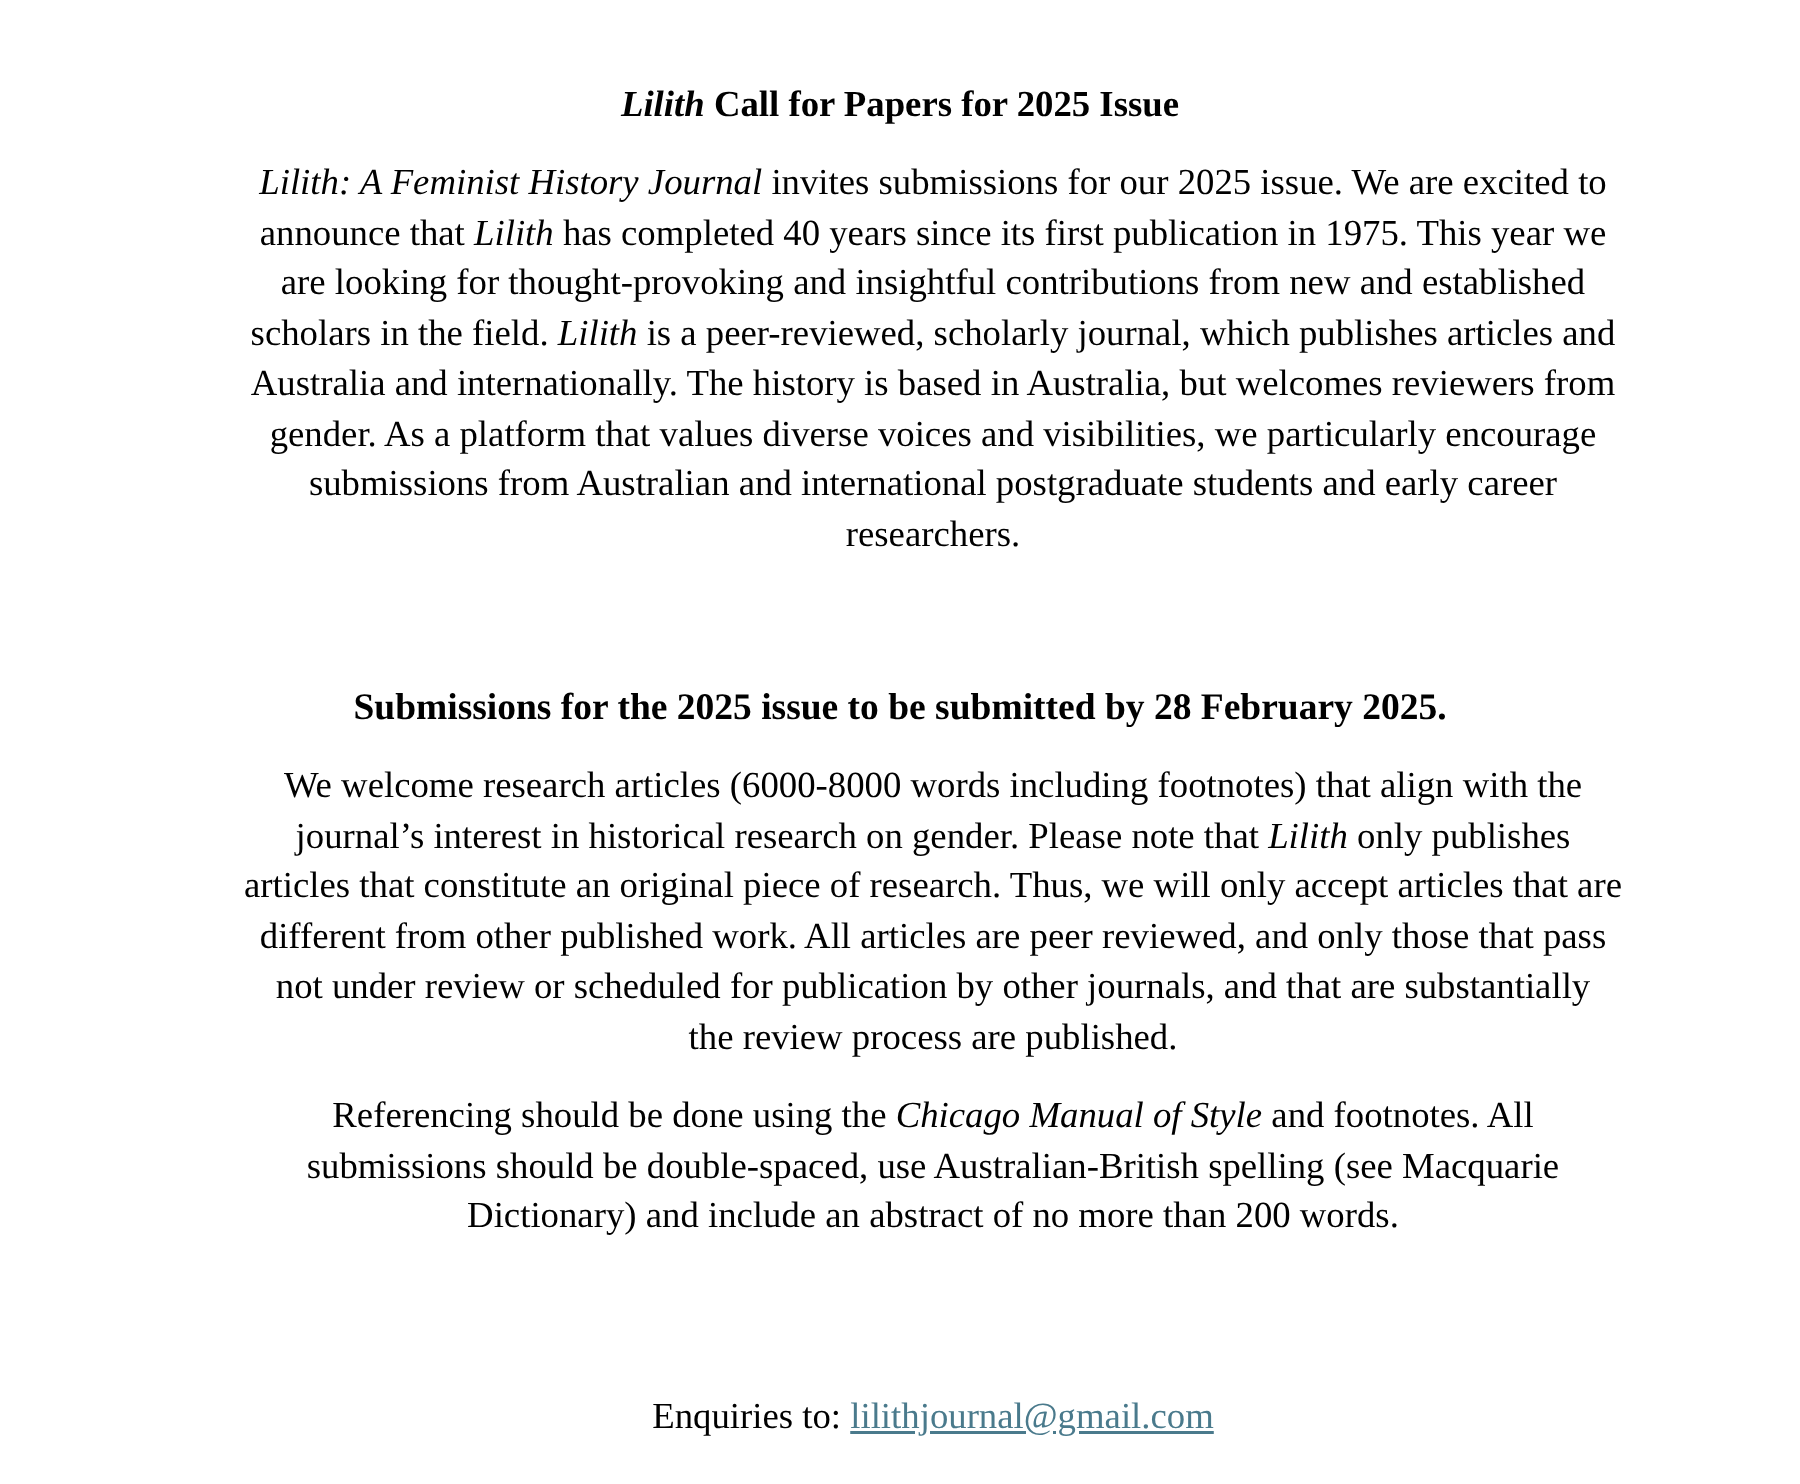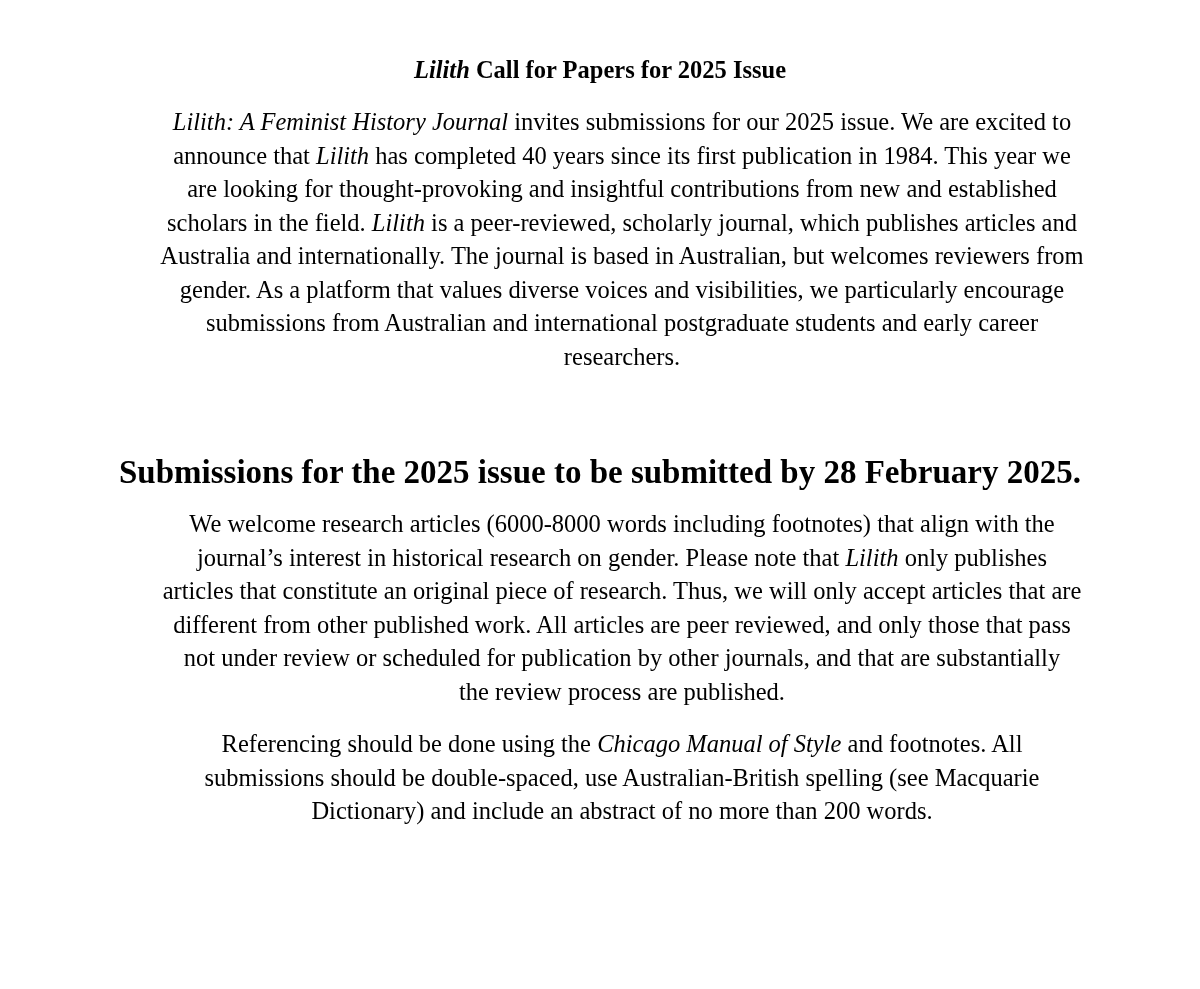--- a/index.html
+++ b/index.html
@@ -13,40 +13,40 @@
     position: absolute; left: 0; width: 1200px; top: 54px;
     text-align: center; font-weight: bold; font-size: 24.5px; line-height: 32px;
     margin: 0;
   }
   .para {
     position: absolute; left: 122px; width: 1000px;
     font-size: 24.5px; line-height: 33.5px; margin: 0; white-space: nowrap; text-align: center;
   }
   .center-bold {
     position: absolute; left: 0; width: 1200px; text-align: center;
-    font-weight: bold; font-size: 33px; line-height: 32px; margin: 0;
+    font-weight: bold; font-size: 25px; line-height: 32px; margin: 0;
   }
   .ln { display: block; }
   i { font-style: italic; }
   a.email { color: #4a7a8c; text-decoration: underline; }
   a.guide { color: #2a4fb0; text-decoration: underline; }
 </style>
 </head>
 <body>
 
 <div class="page">
 
   <h1 class="title"><i>Lilith</i><span> Call for Papers for 2025 Issue</span></h1>
 
   <p class="para" style="top:105px">
     <span class="ln"><i>Lilith: A Feminist History Journal</i><span> invites submissions for our 2025 issue. We are excited to</span></span>
-    <span class="ln"><span>announce that </span><i>Lilith</i><span> has completed 40 years since its first publication in 1984. This year we</span></span>
+    <span class="ln"><span>announce that </span><i>Lilith</i><span> has completed 40 years since its first publication in 1975. This year we</span></span>
     <span class="ln">are looking for thought-provoking and insightful contributions from new and established</span>
     <span class="ln"><span>scholars in the field. </span><i>Lilith</i><span> is a peer-reviewed, scholarly journal, which publishes articles and</span></span>
-    <span class="ln">Australia and internationally. The journal is based in Australian, but welcomes reviewers from</span>
+    <span class="ln">Australia and internationally. The history is based in Australia, but welcomes reviewers from</span>
     <span class="ln">gender. As a platform that values diverse voices and visibilities, we particularly encourage</span>
     <span class="ln">submissions from Australian and international postgraduate students and early career</span>
     <span class="ln">researchers.</span>
   </p>
 
   <p class="center-bold" style="top:456px">Submissions for the 2025 issue to be submitted by 28 February 2025.</p>
 
   <p class="para" style="top:507px">
     <span class="ln">We welcome research articles (6000-8000 words including footnotes) that align with the</span>
     <span class="ln"><span>journal’s interest in historical research on gender. Please note that </span><i>Lilith</i><span> only publishes</span></span>
@@ -56,14 +56,17 @@
     <span class="ln">the review process are published.</span>
   </p>
 
   <p class="para" style="top:727px">
     <span class="ln"><span>Referencing should be done using the </span><i>Chicago Manual of Style</i><span> and footnotes. All</span></span>
     <span class="ln">submissions should be double-spaced, use Australian-British spelling (see Macquarie</span>
     <span class="ln">Dictionary) and include an abstract of no more than 200 words.</span>
   </p>
 
 
+  <p class="para" style="top:928px">
+    <span>Enquiries to: </span><a class="email" href="#">lilithjournal@gmail.com</a>
+  </p>
 
 </div>
 
 </body></html>

